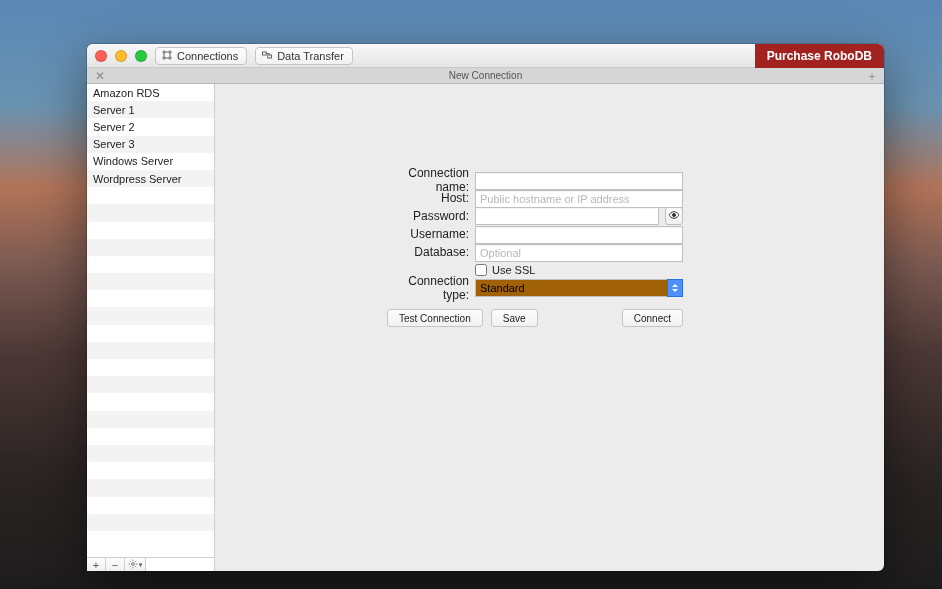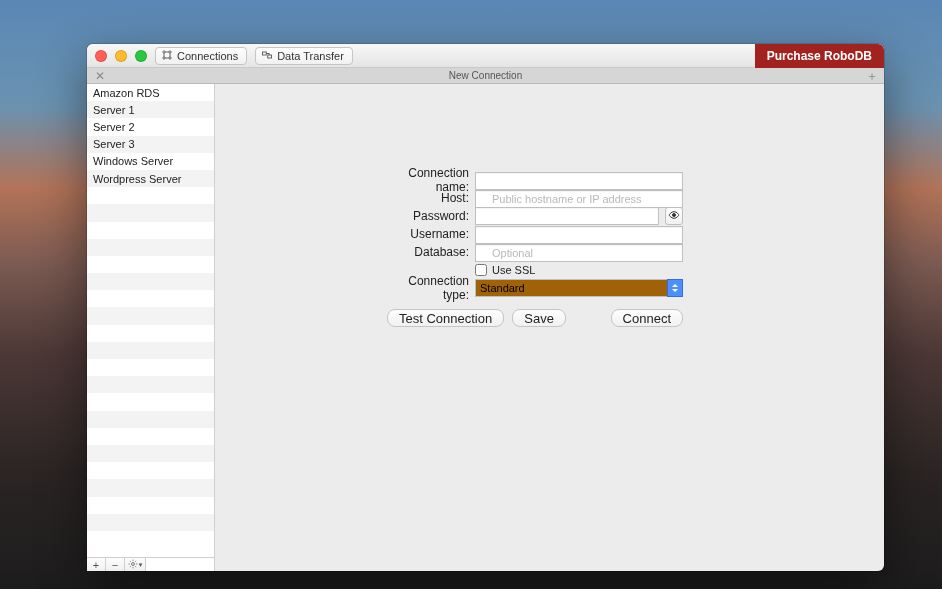--- a/index.html
+++ b/index.html
@@ -130,21 +130,21 @@
   padding-right:6px;
 }
 .field {
   flex:1;
   height:18px;
 }
 .text-input {
   width:100%; height:18px;
   border:1px solid #bfbfbf;
   border-radius:0;
-  padding:0 16px;
+  padding:0 4px;
   font-size:11px;
   background:#fff;
   box-shadow: inset 0 1px 0 rgba(0,0,0,.04);
 }
 .text-input::placeholder{color:#b8b8b8;}
 .pw-row .field{display:flex; gap:6px;}
 .pw-row .text-input{flex:1;}
 .eye-btn{
   width:18px;height:18px;
   border:1px solid #bfbfbf;
@@ -186,23 +186,23 @@
 .select-arrows .down{border-top:3px solid #fff;margin-top:2px;}
 
 .btn-row{
   margin-top:12px;
   display:flex;
   gap:8px;
 }
 .btn{
   height:18px;
   padding:0 11px;
-  font-size:13px;
+  font-size:10px;
   border:1px solid #c5c5c5;
-  border-radius:8px;
+  border-radius:3px;
   background:linear-gradient(#fdfdfd,#f1f1f1);
   color:#222;
   display:flex;align-items:center;justify-content:center;
 }
 .btn-row .spacer{flex:1;}
 </style>
 </head>
 <body>
 
 <div class="window">

